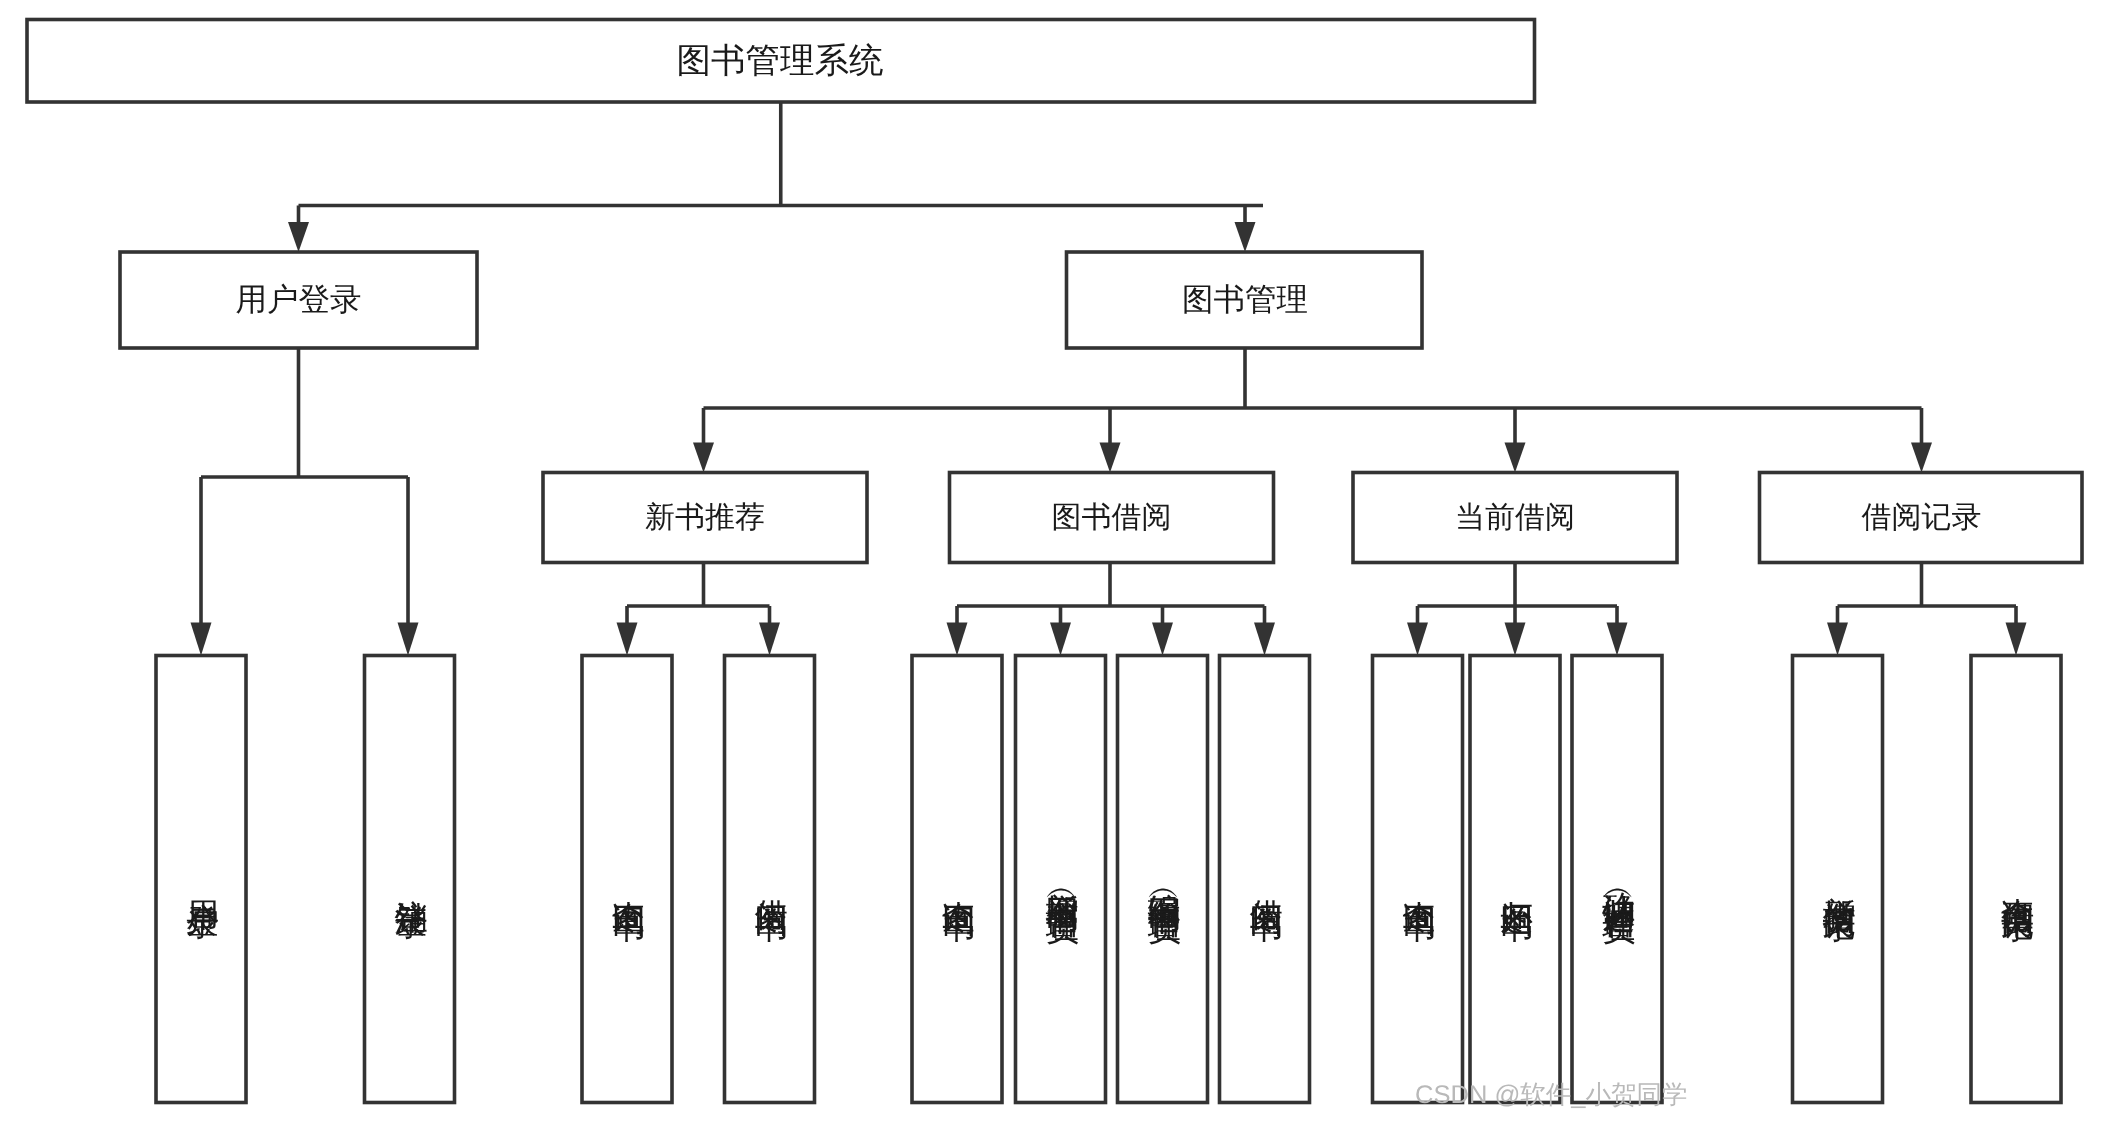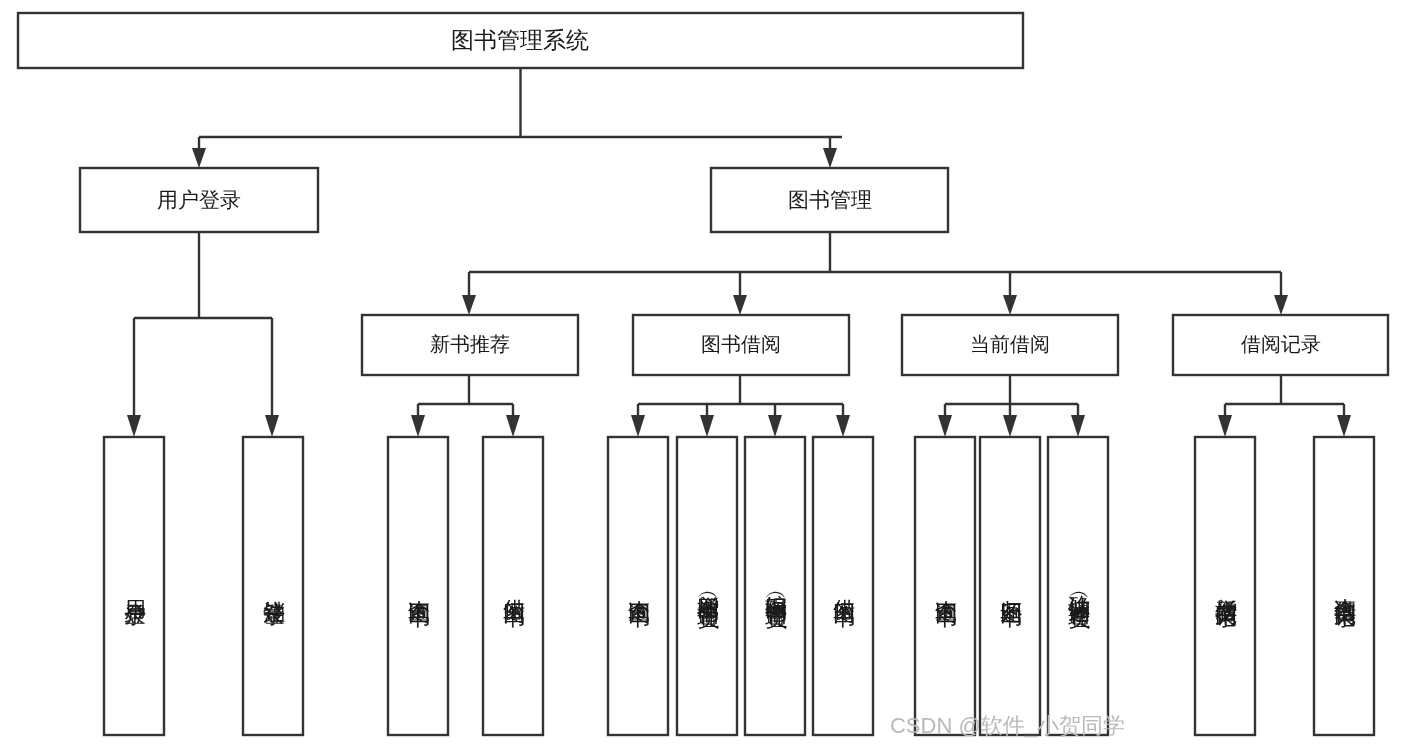--- a/index.html
+++ b/index.html
@@ -58,21 +58,21 @@
   }
   .arrow-head {
     fill: #333333;
     stroke: none;
   }
   .watermark {
     position: absolute;
     right: 10px;
     bottom: 6px;
     font-family: "Liberation Sans", "DejaVu Sans", sans-serif;
-    font-size: 22px;
+    font-size: 17px;
     color: #b9b9b9;
     white-space: nowrap;
     pointer-events: none;
   }
 </style>
 </head>
 <body>
 
 <div id="diagram-root">
 

